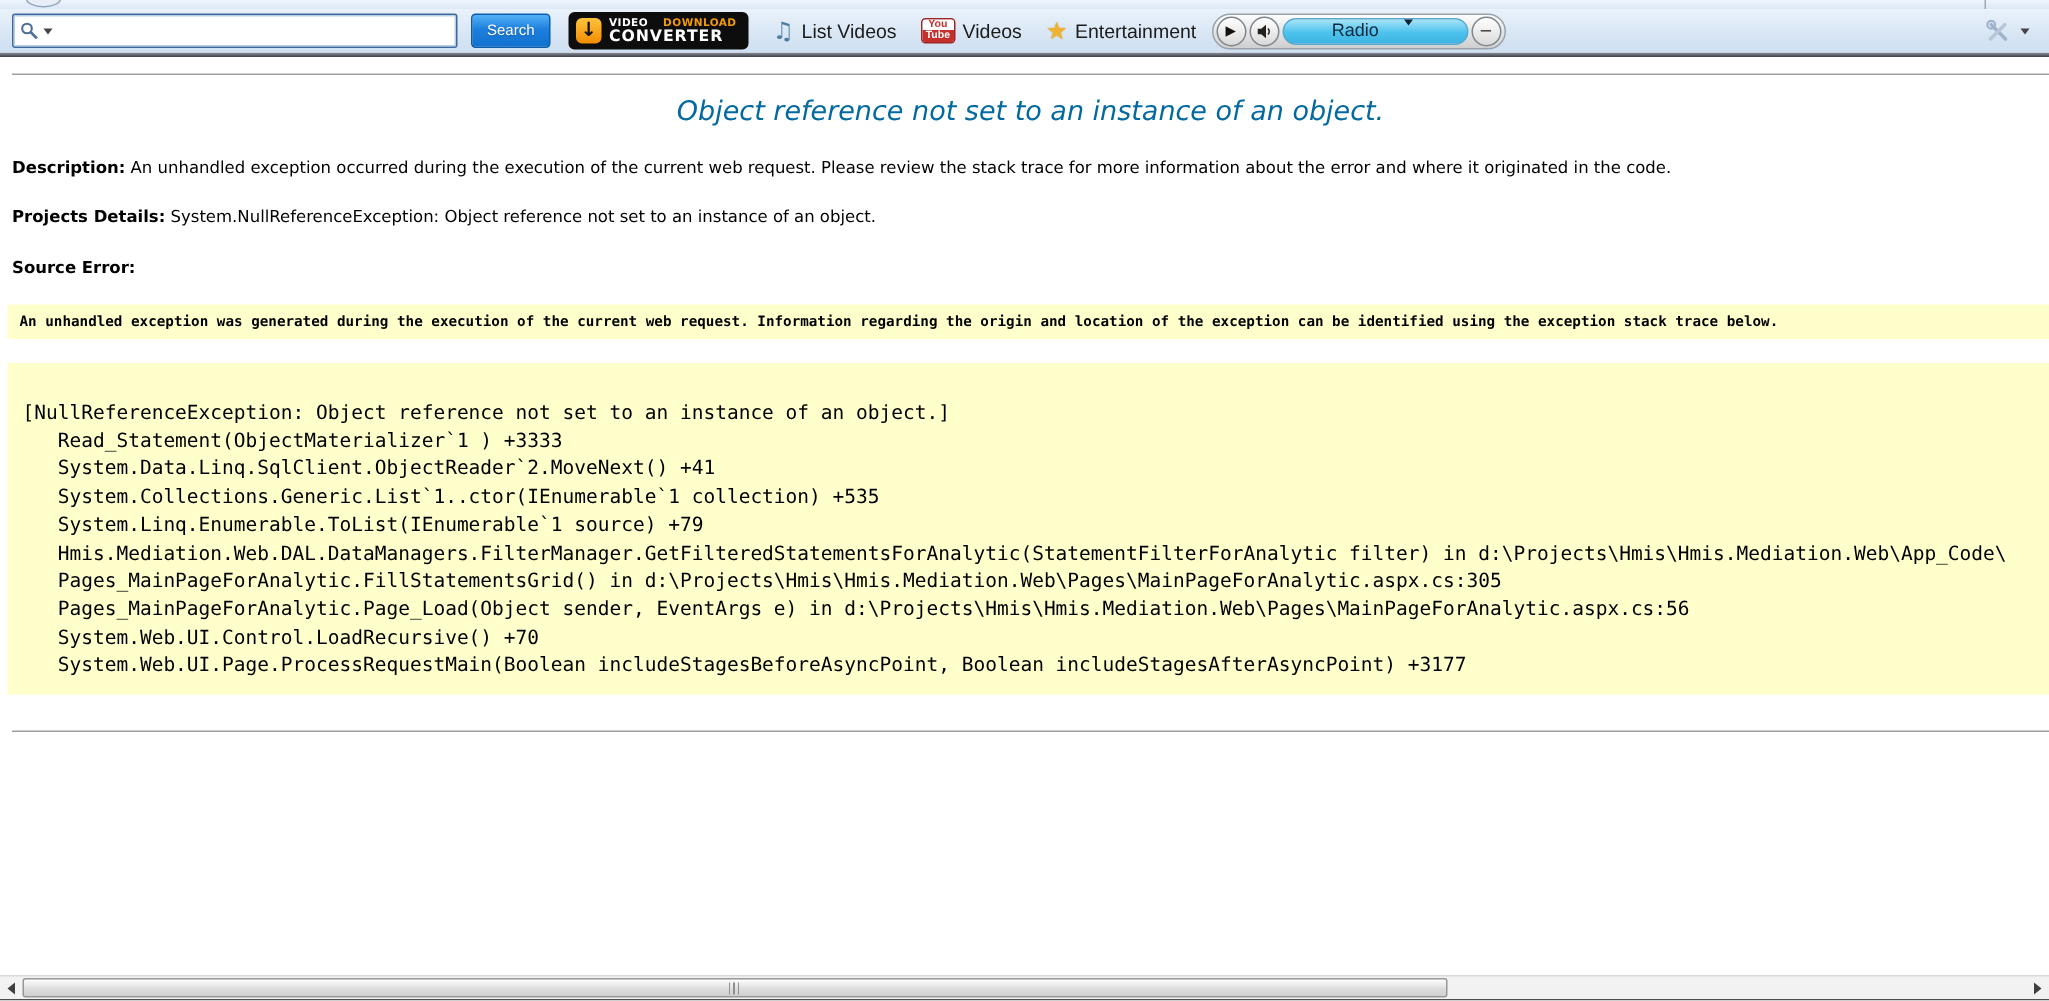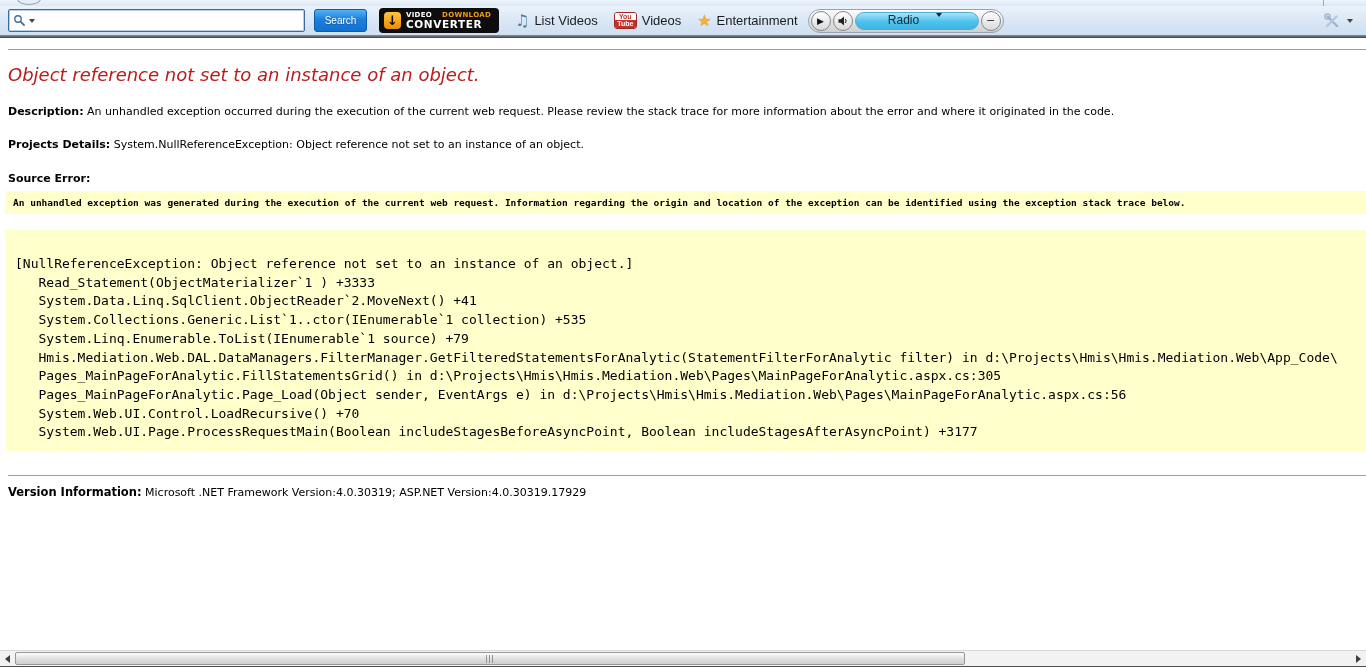--- a/index.html
+++ b/index.html
@@ -63,26 +63,26 @@
   .radio-pill .caret-down { border-top-color: #123; }
   .round-btn .minus { font-size: 11px; color: #333; line-height: 11px; }
 
   .tools-group { margin-left: auto; display: flex; align-items: center; gap: 3px; cursor: pointer; padding-right: 4px; }
 
   
   .error-page { padding-left: 8px; color: #000; }
   h1.err-title { font-size: 24px; font-weight: 400; color: #e8130e; margin-top: 19px;
     font-family: "DejaVu Sans", sans-serif; }
   hr.rule { border: none; border-top: 1px solid #9e9e9e; margin-top: 11px; margin-right: 0; }
-  h2.err-sub { font-size: 18px; font-weight: 400; font-style: italic; color: #b91c1c; margin-top: 14px; }
+  h2.err-sub { font-size: 18px; font-weight: 400; font-style: italic; color: #0369a1; margin-top: 14px; text-align: center; }
   p.meta { margin-top: 20px; font-size: 11px; line-height: 13px; }
   p.meta b { font-size: 11px; }
   p.label-only { margin-top: 21px; font-size: 11px; font-weight: bold; }
   .yellow-box { background: #ffffcc; margin-left: -3px; margin-right: 0; }
-  .box-source { margin-top: 6px; padding: 5px 8px; font-family: "DejaVu Sans Mono", monospace;
+  .box-source { margin-top: 18px; padding: 5px 8px; font-family: "DejaVu Sans Mono", monospace;
     font-size: 9.5px; font-weight: 600; line-height: 13px; white-space: nowrap; overflow: hidden; }
   .box-stack { margin-top: 16px; overflow: hidden; }
   .box-stack pre { font-family: "DejaVu Sans Mono", monospace; font-size: 13px; line-height: 18.7px;
     padding: 25px 0 9px 10px; white-space: pre; }
   hr.rule2 { border: none; border-top: 1px solid #9e9e9e; margin-top: 24px; }
   p.version { margin-top: 9px; font-size: 11px; }
   p.version b { font-size: 11.5px; }
 
   
   .hscrollbar { position: absolute; left: 0; right: 0; bottom: 0; height: 17px; background: #f2f2f2;
@@ -207,24 +207,20 @@
    System.Linq.Enumerable.ToList(IEnumerable`1 source) +79
    Hmis.Mediation.Web.DAL.DataManagers.FilterManager.GetFilteredStatementsForAnalytic(StatementFilterForAnalytic filter) in d:\Projects\Hmis\Hmis.Mediation.Web\App_Code\
    Pages_MainPageForAnalytic.FillStatementsGrid() in d:\Projects\Hmis\Hmis.Mediation.Web\Pages\MainPageForAnalytic.aspx.cs:305
    Pages_MainPageForAnalytic.Page_Load(Object sender, EventArgs e) in d:\Projects\Hmis\Hmis.Mediation.Web\Pages\MainPageForAnalytic.aspx.cs:56
    System.Web.UI.Control.LoadRecursive() +70
    System.Web.UI.Page.ProcessRequestMain(Boolean includeStagesBeforeAsyncPoint, Boolean includeStagesAfterAsyncPoint) +3177</pre>
   </div>
 
   <hr class="rule2">
 
-  <p class="version">
-    <b>Version Information:</b>
-    <span>Microsoft .NET Framework Version:4.0.30319; ASP.NET Version:4.0.30319.17929</span>
-  </p>
 </div>
 
 <div class="hscrollbar">
   <span class="sb-arrow left">
     <span class="tri-left"></span>
   </span>
   <span class="sb-thumb">
     <span class="sb-grip"></span>
   </span>
   <span class="sb-arrow right">

